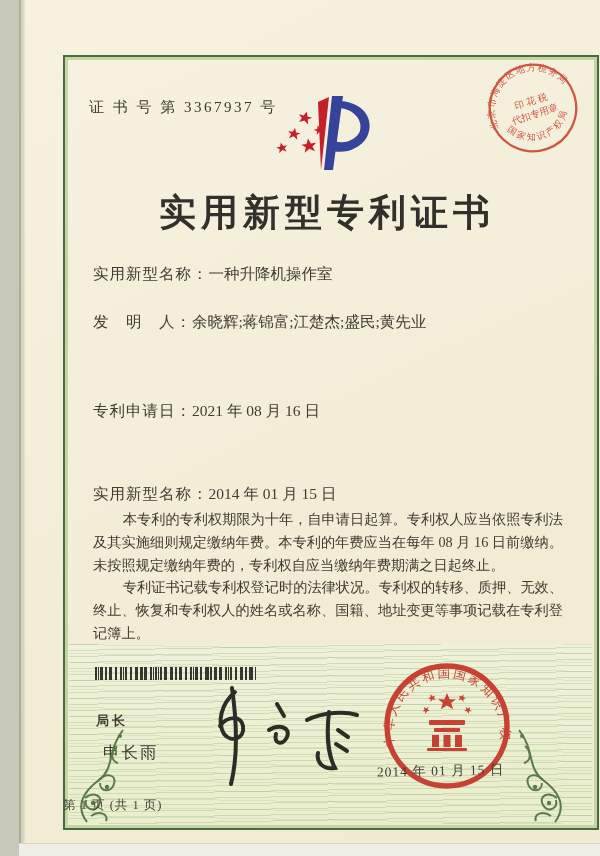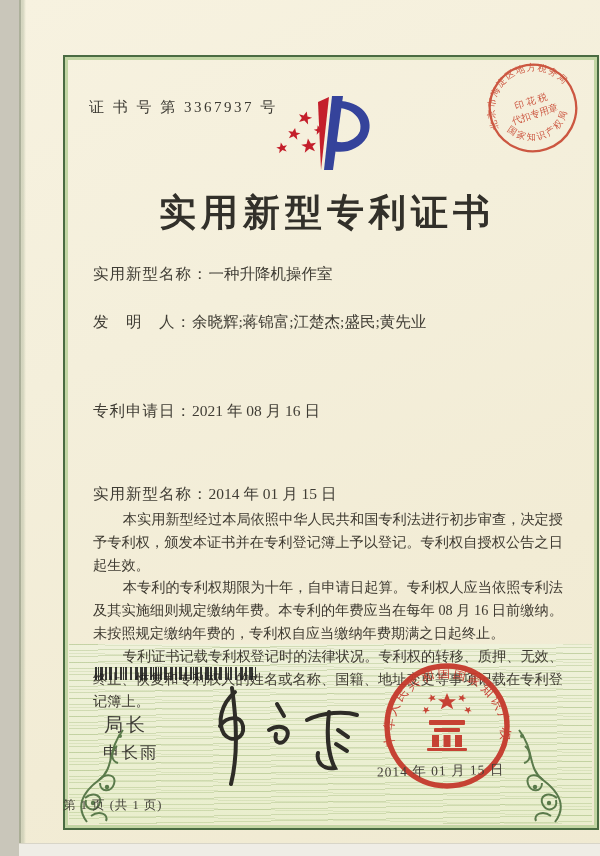--- a/index.html
+++ b/index.html
@@ -63,21 +63,21 @@
   .body-text p{margin:0;text-indent:2.1em;}
   
   .barcode{
     position:absolute;left:76px;top:667px;width:161px;height:13px;opacity:.88;
     background:
       repeating-linear-gradient(90deg,#1d1d1d 0 2px,rgba(0,0,0,0) 2px 5px),
       repeating-linear-gradient(90deg,#1d1d1d 0 1px,rgba(0,0,0,0) 1px 7px),
       repeating-linear-gradient(90deg,rgba(0,0,0,0) 0 3px,#1d1d1d 3px 4px,rgba(0,0,0,0) 4px 11px);
   }
   
-  .director-title{position:absolute;left:85px;top:712px;font-size:19px;letter-spacing:3px;color:#3d3b35;font-family:"Liberation Sans","DejaVu Sans",sans-serif;}
+  .director-title{position:absolute;left:77px;top:712px;font-size:13px;letter-spacing:3px;color:#3d3b35;font-family:"Liberation Sans","DejaVu Sans",sans-serif;font-weight:bold;}
   .director-name{position:absolute;left:84px;top:742px;font-size:16.5px;letter-spacing:2px;color:#3d3b35;font-family:"Liberation Sans","DejaVu Sans",sans-serif;}
   .signature-svg{position:absolute;left:162px;top:682px;width:190px;height:110px;}
   
   .agency-seal{position:absolute;left:362px;top:660px;width:132px;height:132px;opacity:.95;}
   .seal-date{
     position:absolute;left:358px;top:762px;width:150px;
     font-size:13.5px;letter-spacing:1px;color:#45403a;transform:rotate(-1.2deg);
     white-space:nowrap;
   }
   
@@ -145,21 +145,20 @@
     <span class="lab">发　明　人：</span><span>余晓辉;蒋锦富;江楚杰;盛民;黄先业</span>
   </div>
   <div class="field-row f4">
     <span class="lab">专利申请日：</span><span>2021 年 08 月 16 日</span>
   </div>
   <div class="field-row f6">
     <span class="lab">实用新型名称：</span><span>2014 年 01 月 15 日</span>
   </div>
 
   <div class="body-text">
-    <p>本实用新型经过本局依照中华人民共和国专利法进行初步审查，决定授予专利权，颁发本证书并在专利登记簿上予以登记。专利权自授权公告之日起生效。</p>
     <p>本专利的专利权期限为十年，自申请日起算。专利权人应当依照专利法及其实施细则规定缴纳年费。本专利的年费应当在每年 08 月 16 日前缴纳。未按照规定缴纳年费的，专利权自应当缴纳年费期满之日起终止。</p>
     <p>专利证书记载专利权登记时的法律状况。专利权的转移、质押、无效、终止、恢复和专利权人的姓名或名称、国籍、地址变更等事项记载在专利登记簿上。</p>
   </div>
 
   <div class="barcode"></div>
 
   <div class="director-title">局长</div>
   <div class="director-name">申长雨</div>
   <svg class="signature-svg" viewBox="0 0 190 110">
     <g fill="none" stroke="#2e2c27" stroke-width="4" stroke-linecap="round">

